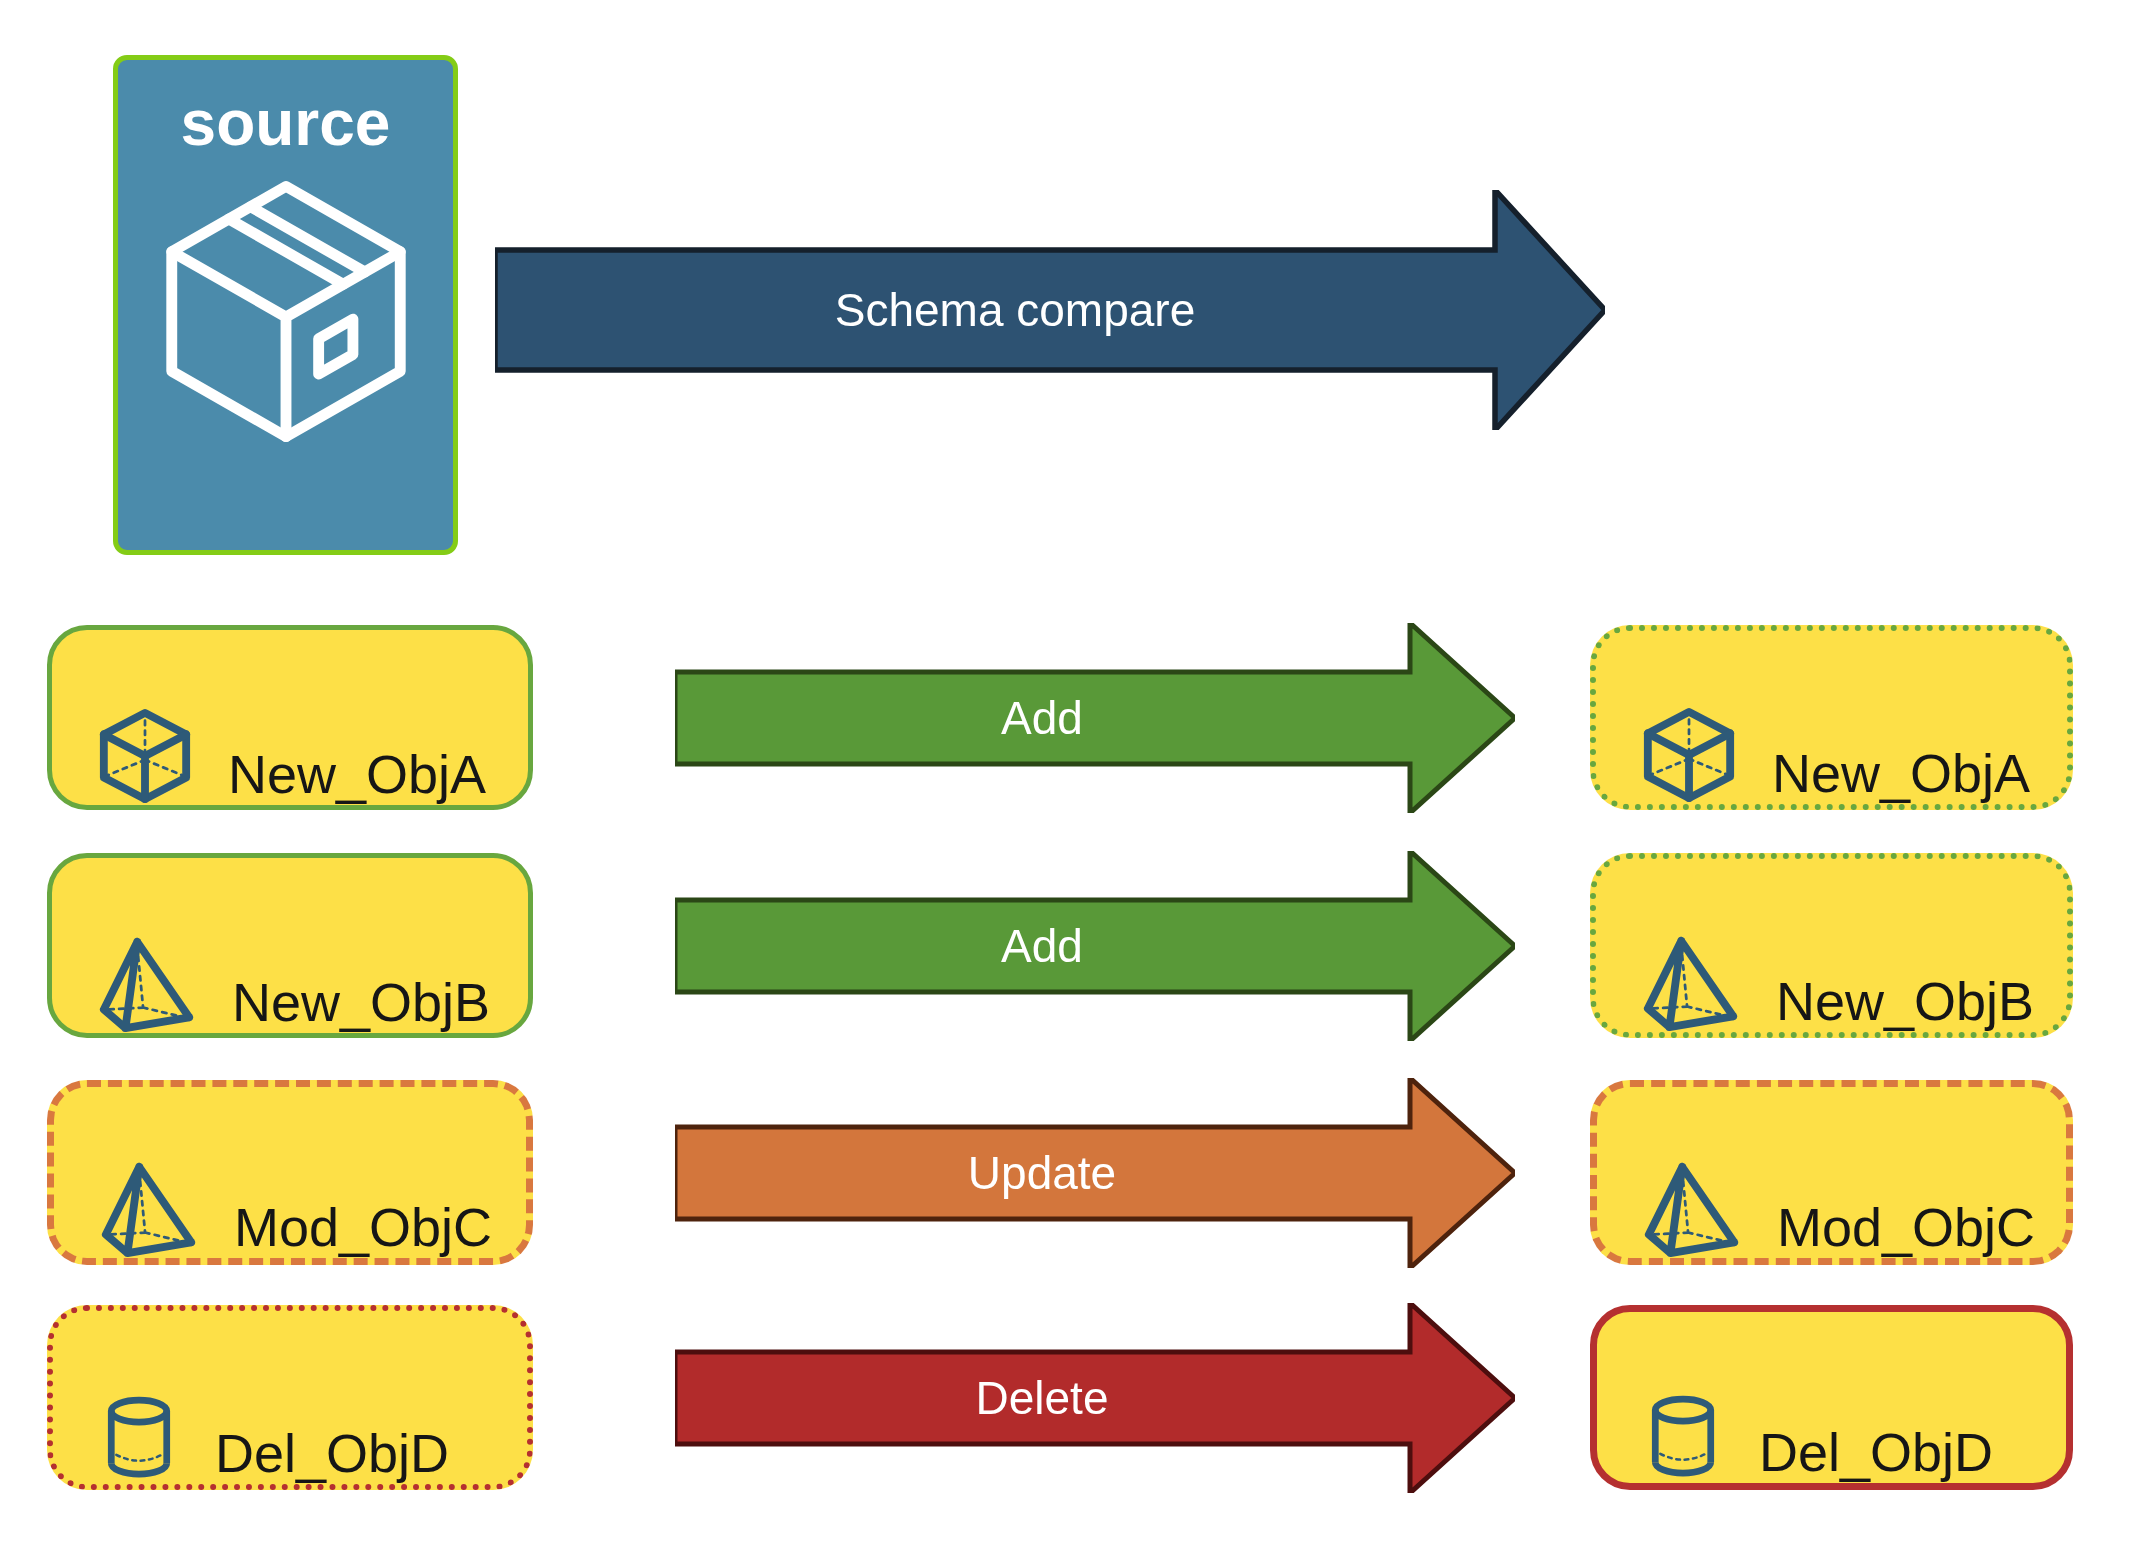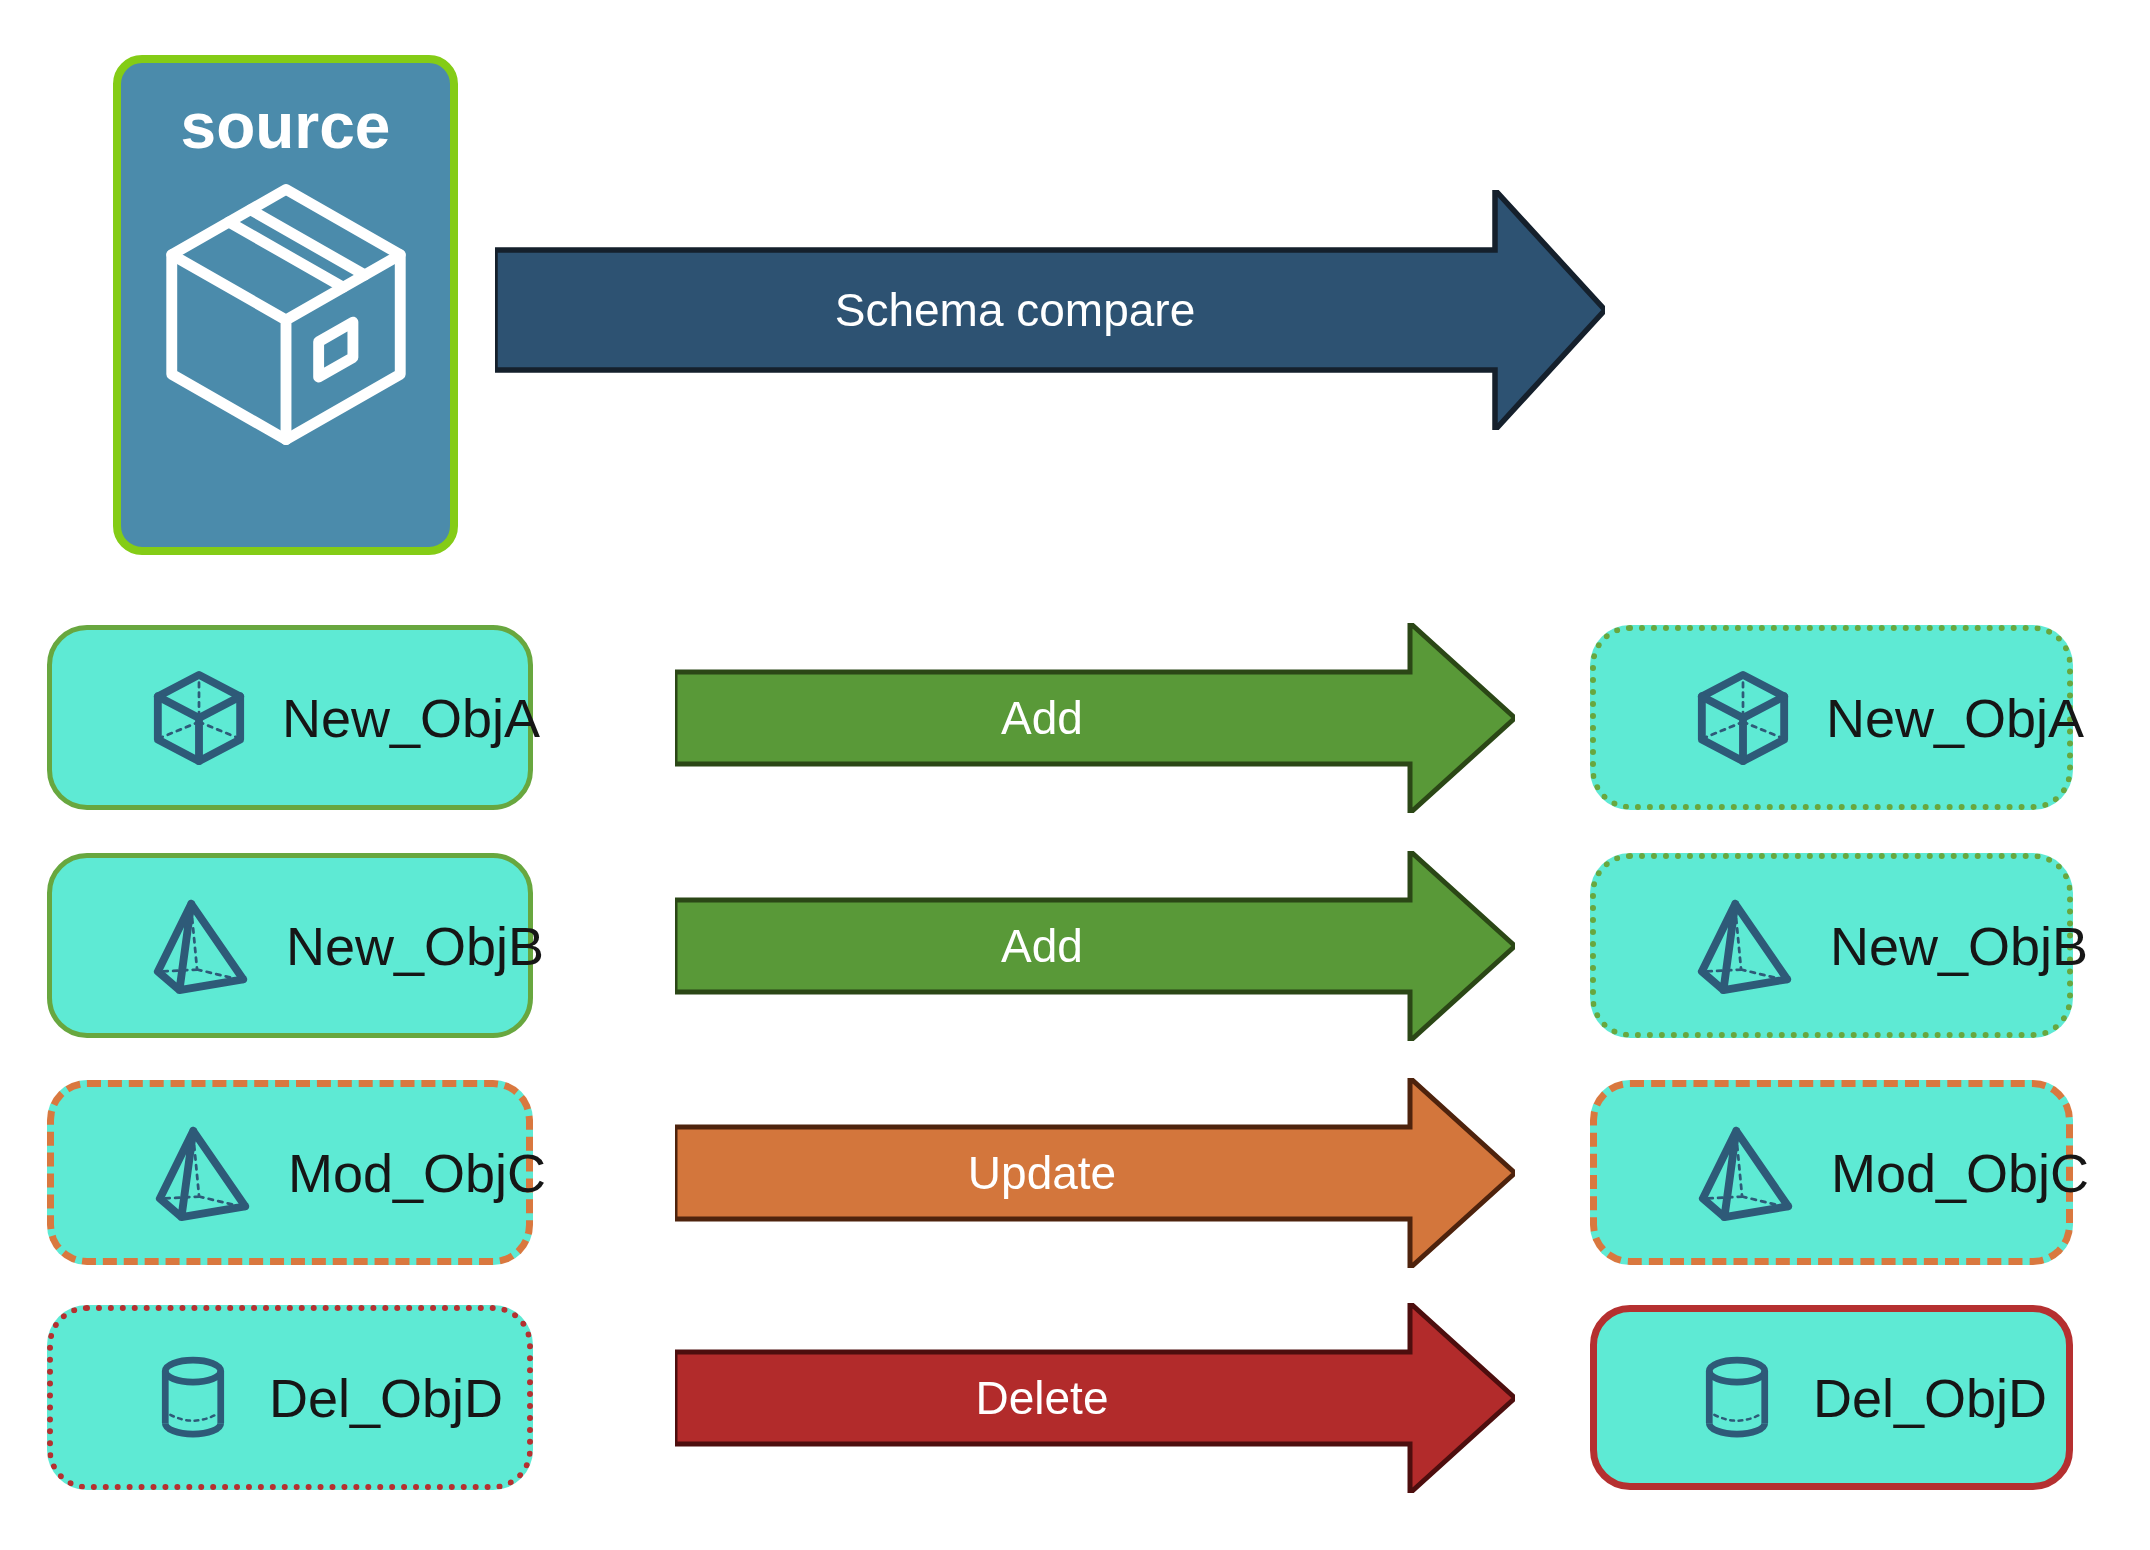--- a/index.html
+++ b/index.html
@@ -3,36 +3,36 @@
 <meta charset="utf-8">
 <style>
   html,body{margin:0;padding:0;background:#ffffff;}
   .canvas{
     position:relative;width:2150px;height:1550px;background:#ffffff;
     font-family:"Liberation Sans",sans-serif;overflow:hidden;
   }
   
   .node{
     position:absolute;width:345px;height:500px;box-sizing:border-box;
-    background:#4b8bab;border:8px solid #84cc16;border-radius:29px;
+    background:#4b8bab;border:5px solid #84cc16;border-radius:14px;
     display:flex;flex-direction:column;align-items:center;
   }
   .node-label{color:#ffffff;font-weight:bold;font-size:64px;margin-top:26px;}
   .node-icon{margin-top:10px;}
   
   .compare-arrow{position:absolute;left:495px;top:190px;}
   .compare-arrow polygon{fill:#2d5272;stroke:#15202c;stroke-width:5.5;}
   svg text{
     fill:#ffffff;font-size:46px;text-anchor:middle;
     font-family:"Liberation Sans",sans-serif;
   }
   
   .obj-box{
-    position:absolute;height:185px;box-sizing:border-box;background:#5eead4;
-    border-radius:40px;display:flex;align-items:center;padding-left:98px;
+    position:absolute;height:185px;box-sizing:border-box;background:#fde047;
+    border-radius:40px;display:flex;align-items:flex-end;padding-left:44px;
   }
   .obj-box.left{left:47px;width:486px;}
   .obj-box.right{left:1590px;width:483px;}
   .b-solid-green {border:5px solid #68a73f;}
   .b-dotted-green{border:6px dotted #68a73f;}
   .b-dashed-orange{border:7px dashed #d9783f;}
   .b-dotted-red  {border:6px dotted #b53030;}
   .b-solid-red   {border:7px solid #b53030;}
   .obj-icon{flex:0 0 auto;}
   .obj-label{font-size:54px;color:#161616;margin-left:34px;white-space:nowrap;}

